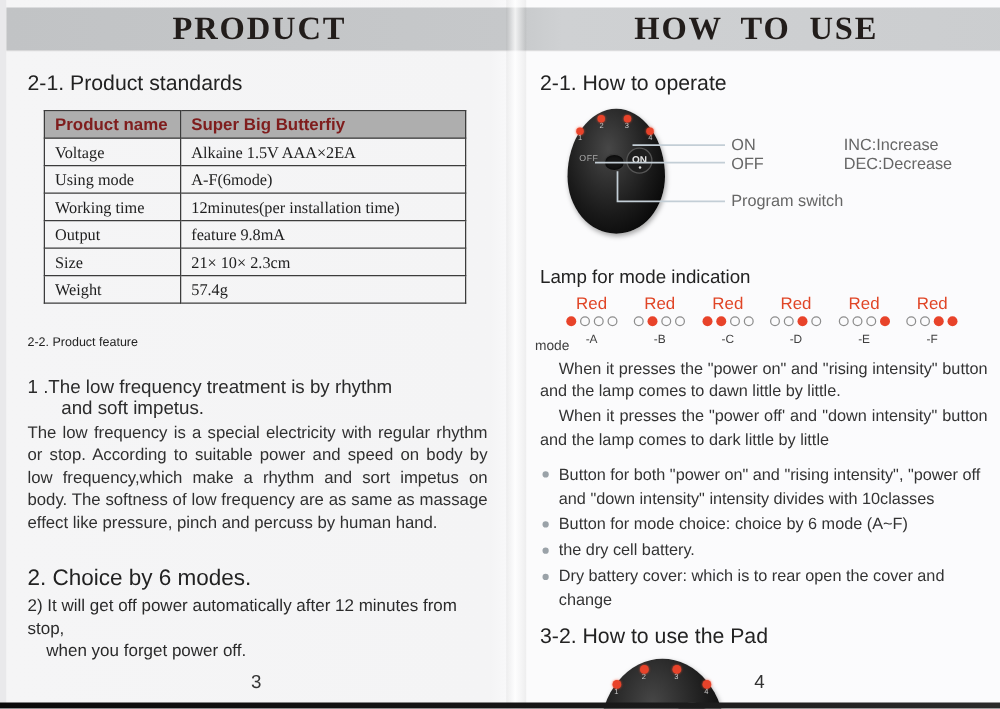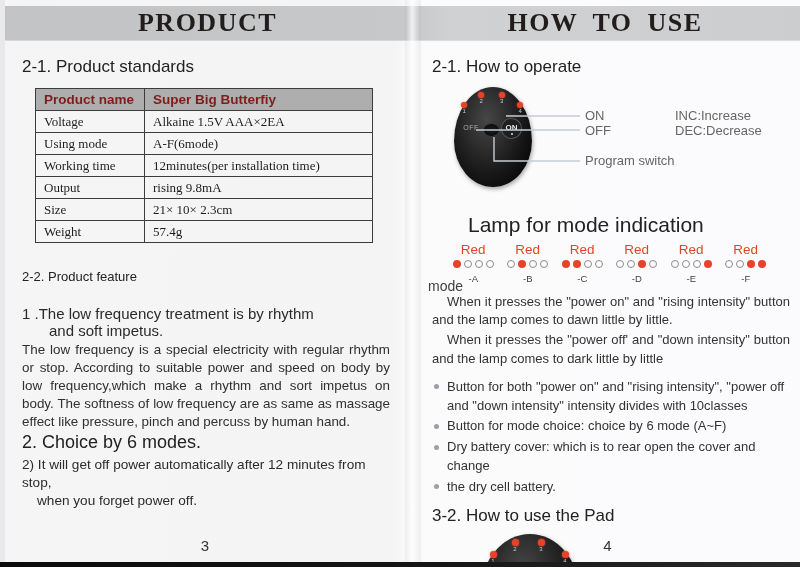--- a/index.html
+++ b/index.html
@@ -24,25 +24,25 @@
   .col-left{position:absolute;left:22px;top:57px;width:368px;}
   .col-right{position:absolute;left:432px;top:57px;width:358px;}
   h2{margin:0;font-size:17px;font-weight:normal;color:#222;}
   
   table.spec{border-collapse:collapse;width:338px;margin:11px 0 0 13px;}
   table.spec td{border:1px solid #3c3c3c;padding:1px 8px;height:19px;
     font-family:"Liberation Serif",serif;font-size:13px;color:#1d1d1d;vertical-align:middle;}
   table.spec tr.hdr td{background:#aeaeae;font-family:"Liberation Sans",sans-serif;font-weight:bold;font-size:13.5px;color:#7f1d1d;}
   table.spec td.c1{width:92px;}
   
-  .feat-l1{margin-top:26px;font-size:13px;}
+  .feat-l1{margin-top:26px;font-size:10px;}
   .feat-t1{margin-top:21px;font-size:15px;}
   .feat-t2{font-size:15px;padding-left:27px;}
   .bodytext{margin:2px 0 0 0;font-size:13.4px;line-height:1.34;text-align:justify;color:#303030;}
-  .choice-h{margin-top:1px;font-size:18px;}
+  .choice-h{margin-top:25px;font-size:18px;}
   .choice-line{font-size:13.6px;line-height:1.35;margin-top:3px;}
   .choice-line.cont{padding-left:15px;margin-top:0;}
   .pagenum{position:absolute;top:537px;text-align:center;font-size:15px;color:#333;}
   .pagenum.pl{left:5px;width:400px;}
   .pagenum.pr{left:420px;width:375px;}
   
   .device{position:absolute;border-radius:50% 50% 50% 50%/54% 54% 46% 46%;
     background:radial-gradient(ellipse at 42% 32%,#474747,#1a1a1a 55%,#050505 85%);
     box-shadow:1px 2px 4px rgba(0,0,0,.35);}
   .led-wrap{position:absolute;width:12%;text-align:center;}
@@ -56,30 +56,30 @@
   .on-btn{position:absolute;left:60%;top:31%;width:25%;height:19%;border-radius:50%;
     background:#1f1f1f;border:1px solid #565656;color:#e3e3e3;font-size:8px;font-weight:bold;
     display:flex;align-items:center;justify-content:center;flex-direction:column;}
   .on-btn .udot{width:2px;height:2px;border-radius:50%;background:#ddd;margin-top:1px;}
   
   .device-area{position:relative;height:132px;margin-top:2px;}
   .d1{left:22px;top:8px;width:78px;height:100px;}
   svg.callouts{position:absolute;left:0;top:0;}
   .lbl{position:absolute;font-size:13px;color:#666;}
   
-  .lamp-h{font-size:21px;margin-top:2px;margin-left:36px;}
+  .lamp-h{font-size:15px;margin-top:2px;}
   .modes{position:relative;display:flex;margin-top:5px;padding-left:14px;}
   .mode-group{width:54.5px;text-align:center;}
   .red-label{font-size:13.5px;color:#e04526;}
   .dots{display:flex;justify-content:center;gap:3px;margin-top:3px;height:9px;}
   .dots .md{width:8px;height:8px;border-radius:50%;box-sizing:border-box;}
   .dots .on{background:#e8432a;}
   .dots .off{border:1.6px solid #8d8d8d;background:transparent;}
   .mode-name{font-size:9.5px;color:#3f3f3f;margin-top:4px;}
-  .mode-caption{position:absolute;left:-4px;top:36px;font-size:14px;color:#3f3f3f;}
+  .mode-caption{position:absolute;left:-4px;top:36px;font-size:11px;color:#3f3f3f;}
   
   .rp{margin:9px 0 0 0;font-size:13px;line-height:1.4;color:#333;text-indent:15px;text-align:justify;}
   .rp.second{margin-top:2px;}
   ul.bullets{list-style:none;margin:10px 0 0 0;padding:0;}
   ul.bullets li{position:relative;font-size:13px;line-height:1.45;color:#333;padding-left:15px;margin-top:2px;}
   ul.bullets li::before{content:"";position:absolute;left:2px;top:6.5px;width:5px;height:5px;border-radius:50%;background:#9aa2a8;}
   .sec32{margin-top:9px;font-size:17px;}
   .device2-area{position:relative;height:120px;margin-top:4px;}
   .d2{left:48px;top:4px;width:100px;height:112px;}
   .d2 .led-wrap .dot{width:7px;height:7px;}
@@ -111,21 +111,21 @@
           <tr>
             <td class="c1">Using mode</td>
             <td>A-F(6mode)</td>
           </tr>
           <tr>
             <td class="c1">Working time</td>
             <td>12minutes(per installation time)</td>
           </tr>
           <tr>
             <td class="c1">Output</td>
-            <td>rising 9.8mA</td>
+            <td>feature 9.8mA</td>
           </tr>
           <tr>
             <td class="c1">Size</td>
             <td>21× 10× 2.3cm</td>
           </tr>
           <tr>
             <td class="c1">Weight</td>
             <td>57.4g</td>
           </tr>
         </tbody>
@@ -246,22 +246,22 @@
           <div class="mode-name">-F</div>
         </div>
       </div>
 
     <p class="rp">When it presses the "power on" and "rising intensity" button and the lamp comes to dawn little by little.</p>
     <p class="rp second">When it presses the "power off' and "down intensity" button and the lamp comes to dark little by little</p>
 
     <ul class="bullets">
         <li>Button for both "power on" and "rising intensity", "power off and "down intensity" intensity divides with 10classes</li>
         <li>Button for mode choice: choice by 6 mode (A~F)</li>
+        <li>the dry cell battery.</li>
         <li>Dry battery cover: which is to rear open the cover and change</li>
-        <li>the dry cell battery.</li>
       </ul>
 
     <h2 class="sec32">3-2. How to use the Pad</h2>
 
     <div class="device2-area">
       <div class="device d2">
 
         <span class="on-btn"></span>
       <div class="led-wrap lw1">
             <div class="dot"></div>

